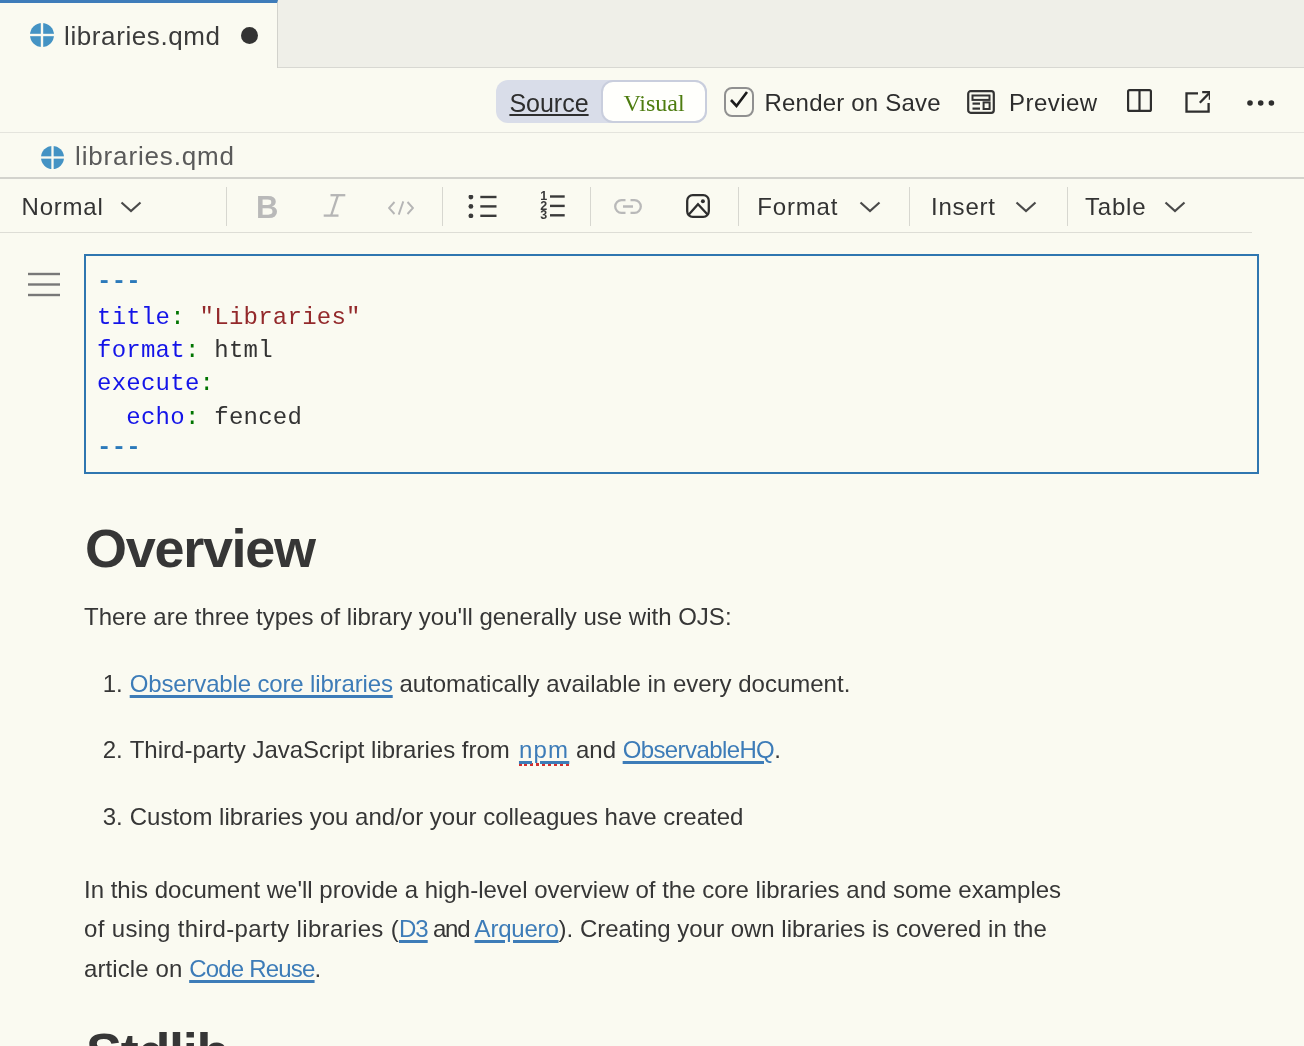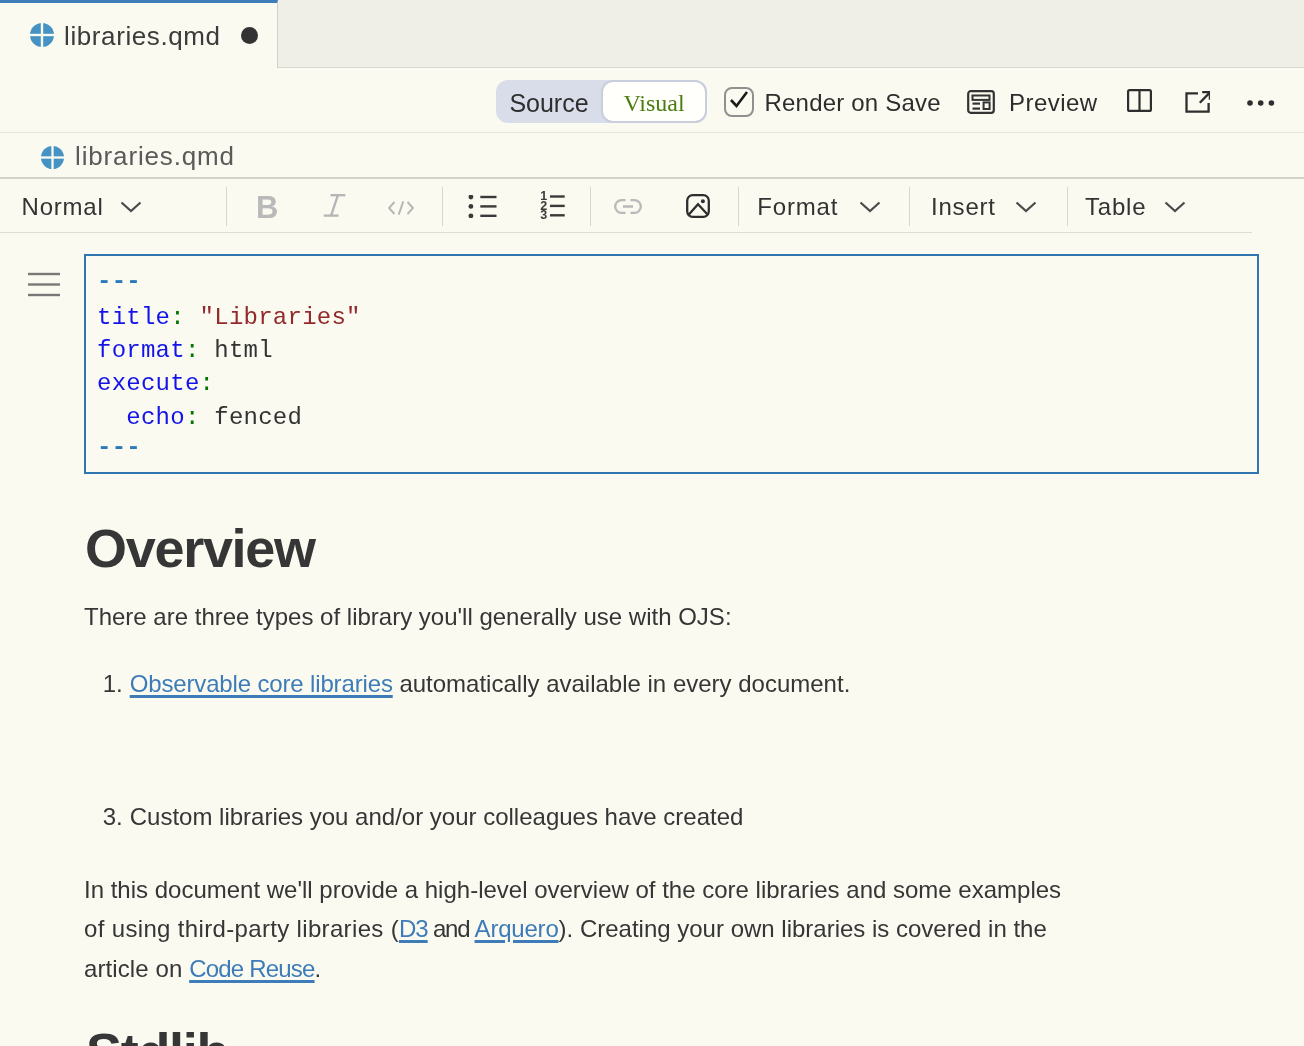--- a/index.html
+++ b/index.html
@@ -16,21 +16,21 @@
   .tabdot { position:absolute; left:241px; top:24px; width:17px; height:17px; border-radius:50%; background:#333; }
 
   
   .row2 { position:absolute; left:0; top:69px; width:1304px; height:64px;
           background:#fafaf1; border-bottom:1px solid #e4e4dd; }
   .toggle { position:absolute; left:496px; top:11px; width:211px; height:43px;
             background:#d9dde9; border-radius:12px; }
   .visualpill { position:absolute; left:105px; top:0px; width:106px; height:43px;
                 background:#fffffc; border:2px solid #c9cedd; border-radius:12px; }
   .srclabel { position:absolute; left:0; top:0; width:106px; height:43px; line-height:43px;
-              text-align:center; font-size:25px; color:#2e2e2e; line-height:46.3px; }
+              text-align:center; font-size:25px; color:#2e2e2e; line-height:46.3px;text-decoration:underline; }
   .vislabel { position:absolute; left:105px; top:0; width:106px; height:43px; line-height:46.3px; font-size:25px;
               text-align:center; font-size:24px; color:#4d7c0f;font-family:Liberation Serif, serif; }
   .checkbox { position:absolute; left:724px; top:18px; width:30px; height:30px;
               border:2px solid #909090; border-radius:8px; }
   .rlabel { position:absolute; left:764.5px; top:20px; font-size:24px; color:#2d2d2d; letter-spacing:0.2px; }
   .plabel { position:absolute; left:1009px; top:20px; font-size:24px; color:#2d2d2d; letter-spacing:0.45px; }
 
   
   .row3 { position:absolute; left:0; top:134px; width:1304px; height:45px;
           background:#fafaf1; border-bottom:2px solid #d3d3cd; }
@@ -197,18 +197,19 @@
 <span class="yk">format</span><span class="yc">:</span> html
 <span class="yk">execute</span><span class="yc">:</span>
   <span class="yk">echo</span><span class="yc">:</span> fenced
 <span class="yb">---</span></div>
 
   <h1 class="h1a">Overview</h1>
 
   <div class="para p1">There are three types of library you'll generally use with OJS:</div>
 
   <div class="para li1">1.<span class="litext"><a style="letter-spacing:-0.15px;">Observable core libraries</a> automatically available in every document.</span></div>
+  <div class="para li2">2.<span class="litext">Third-party JavaScript libraries from <a class="sq" style="margin-left:2.5px; letter-spacing:1.2px;">npm</a> and <a style="letter-spacing:-0.6px;">ObservableHQ</a>.</span></div>
   <div class="para li3">3.<span class="litext">Custom libraries you and/or your colleagues have created</span></div>
 
   <div class="para p2">In this document we'll provide a high-level overview of the core libraries and some examples<br><span style="letter-spacing:0.34px;">of using third-party libraries (</span><a style="letter-spacing:-1px;">D3</a><span style="letter-spacing:-1.3px;"> and </span><a style="letter-spacing:-0.2px;">Arquero</a><span style="letter-spacing:0;">). Creating your own libraries is covered in the</span><br><span style="letter-spacing:0.1px;">article on </span><a style="letter-spacing:-0.8px;">Code Reuse</a>.</div>
 
   <h1 class="h1b">Stdlib</h1>
 </div>
 
 </body></html>

